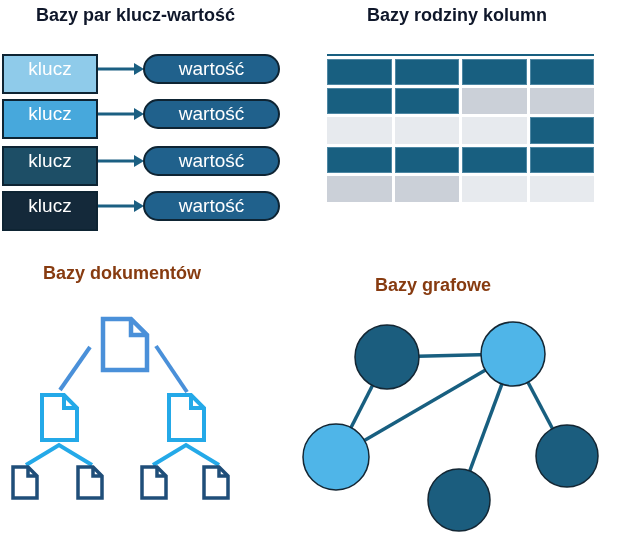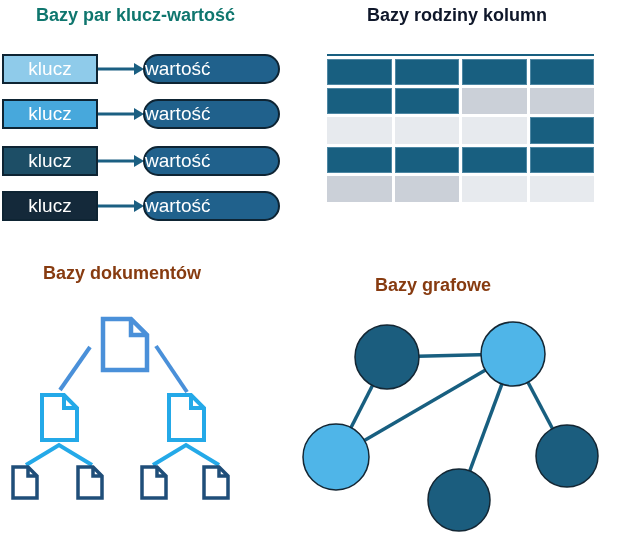--- a/index.html
+++ b/index.html
@@ -8,42 +8,42 @@
     font-family:"Liberation Sans",sans-serif;
   }
   .title{position:absolute;margin:0;font-size:18px;font-weight:700;white-space:nowrap;}
   #t-kv{left:36px;top:5px;}
   #t-cf{left:367px;top:5px;}
   #t-doc{left:43px;top:263px;text-align:center;}
   #t-graph{left:375px;top:263px;}
 
   .kv-row{position:absolute;left:2px;width:278px;height:30px;}
   .kv-key{
-    position:absolute;left:0;top:0;width:96px;height:30px;box-sizing:border-box;
+    position:absolute;left:0;top:0;width:96px;height:40px;box-sizing:border-box;
     border:2px solid #0E2433;text-align:center;line-height:25px;font-size:19px;
   }
   .kv-arrow{position:absolute;left:96px;top:0;width:46px;height:30px;}
   .kv-pill{
     position:absolute;left:141px;top:0;width:137px;height:30px;box-sizing:border-box;
-    border:2px solid #0E2433;border-radius:15px;text-align:left;line-height:25px;font-size:19px;
+    border:2px solid #0E2433;border-radius:15px;text-align:center;line-height:25px;font-size:19px;
   }
 
   #cf-wrap{position:absolute;left:327px;top:54px;width:267px;}
   #cf-grid{display:grid;grid-template-columns:repeat(4,1fr);grid-template-rows:repeat(5,1fr);
     gap:3px;width:267px;height:143px;margin-top:3px;}
   .cf-cell{box-sizing:border-box;}
 
   #doc-tree{position:absolute;left:0;top:305px;}
   #graph-svg{position:absolute;left:290px;top:315px;}
 </style>
 </head>
 <body>
 
 <div class="canvas">
-  <h2 class="title" id="t-kv" style="color: #0f766e;">Bazy par klucz-wartość</h2>
+  <h2 class="title" id="t-kv" style="color: #0f172a;">Bazy par klucz-wartość</h2>
   <h2 class="title" id="t-cf" style="color: #0f172a;">Bazy rodziny kolumn</h2>
   <h2 class="title" id="t-doc" style="color: rgb(135, 59, 16);">Bazy dokumentów</h2>
   <h2 class="title" id="t-graph" style="color: rgb(135, 59, 16); margin-top: 12px;">Bazy grafowe</h2>
 
   <div id="kv-rows">
       <div class="kv-row" style="top: 54px;">
         <div class="kv-key" style="background: rgb(143, 203, 234); border-color: rgb(14, 36, 51); color: rgb(255, 255, 255);">klucz</div>
         <svg class="kv-arrow" viewBox="0 0 46 30">
           <line x1="0" y1="15" x2="37" y2="15" stroke="#1B5F82" stroke-width="3"></line>
           <polygon points="36,9 46,15 36,21" fill="#1B5F82"></polygon>

